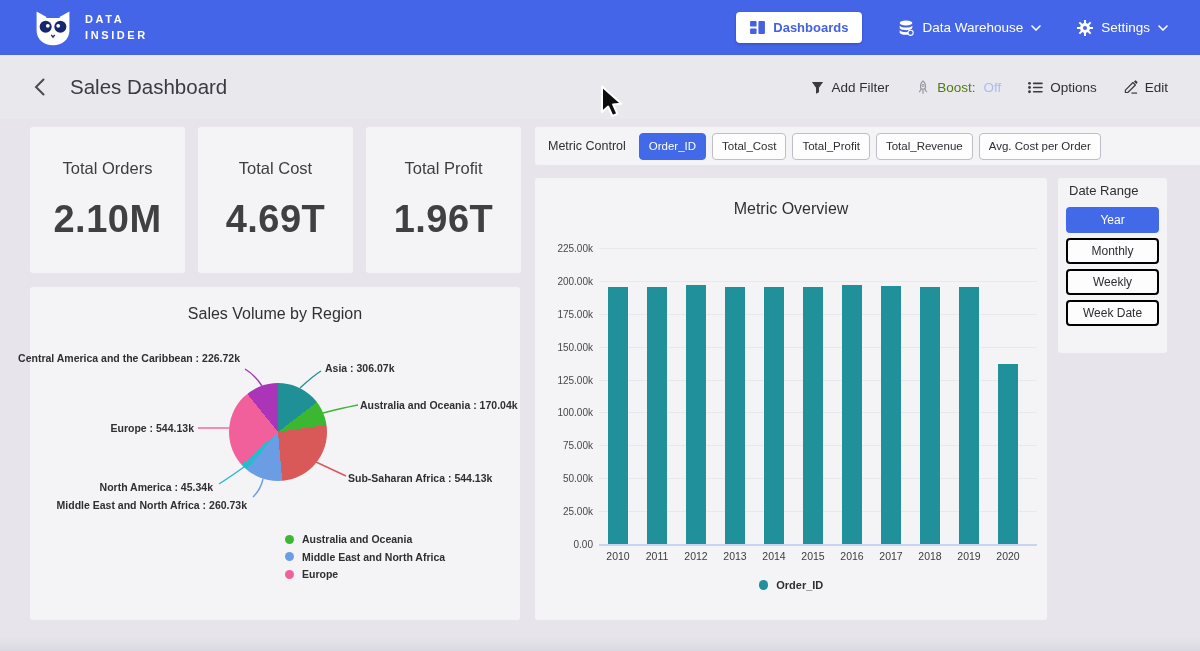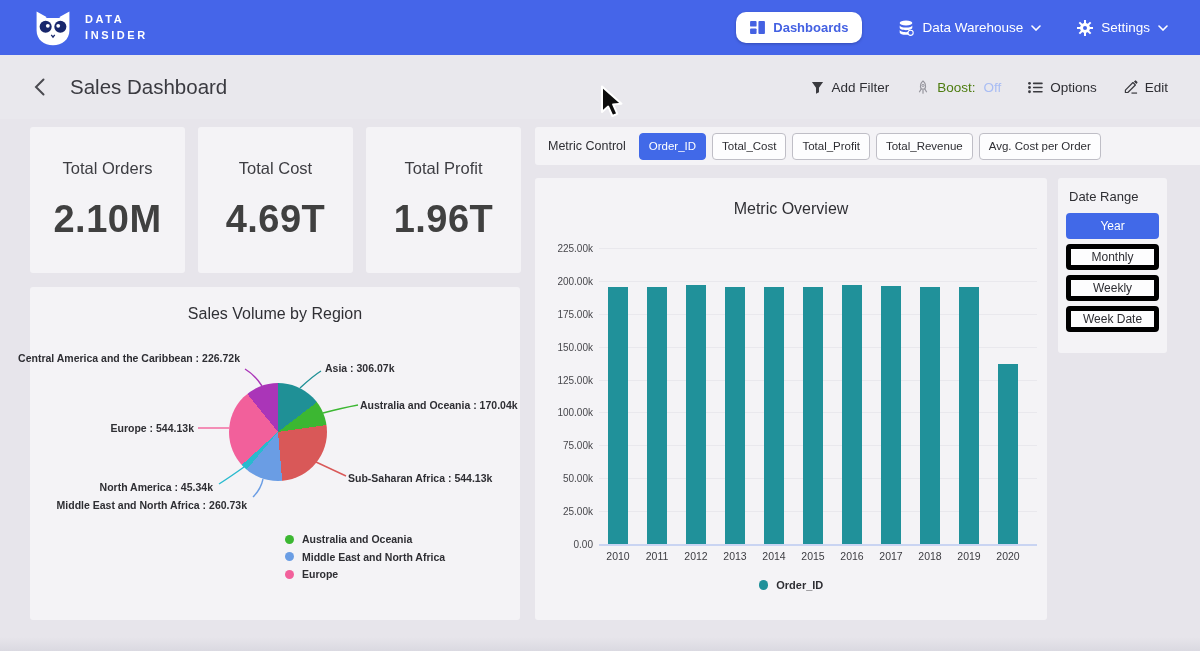--- a/index.html
+++ b/index.html
@@ -13,21 +13,21 @@
   .navbar {
     position:absolute; top:0; left:0; width:1200px; height:55px;
     background:#4565e9; display:flex; align-items:center;
     justify-content:space-between; padding:0 32px;
   }
   .brand { display:flex; align-items:center; gap:11px; cursor:pointer; }
   .brand-text { display:flex; flex-direction:column; color:#fff; font-weight:bold;
     font-size:11px; letter-spacing:2.6px; line-height:1.4; }
   .nav-right { display:flex; align-items:center; gap:36px; }
   .nav-pill { display:flex; align-items:center; gap:8px; background:#fff; color:#4461e2;
-    border:none; border-radius:10px; padding:8px 14px; font-size:13px; font-weight:bold;
+    border:none; border-radius:4px; padding:8px 14px; font-size:13px; font-weight:bold;
     font-family:inherit; cursor:pointer; box-shadow:0 1px 3px rgba(0,0,30,.25); }
   .nav-item { display:flex; align-items:center; gap:8px; color:#fff; font-size:13.5px;
     font-weight:500; cursor:pointer; }
   
   .subheader {
     position:absolute; top:55px; left:0; width:1200px; height:64px;
     background:#e9e8ed; display:flex; align-items:center; padding:0 32px;
   }
   .back-btn { background:none; border:none; padding:2px; margin-right:23px; cursor:pointer; display:flex; }
   .page-title { font-size:20.5px; font-weight:500; color:#3a3a40; margin:0; }
@@ -70,24 +70,24 @@
   #bar-plot { position:absolute; left:0; top:0; width:512px; height:442px; }
   .gridline { position:absolute; left:64px; right:10px; height:1px; background:#e9e8ed; }
   .gridline.baseline { background:#c9d4f2; height:2px; }
   .ytick { position:absolute; left:2px; width:56px; text-align:right; font-size:10px; color:#47474c; }
   .bar { position:absolute; width:20px; cursor:pointer; }
   .xlabel { position:absolute; top:372px; width:40px; text-align:center; font-size:10.5px; color:#3c3c41; }
   .bar-legend { position:absolute; top:401px; left:0; right:0; display:flex; justify-content:center;
     align-items:center; gap:8px; font-size:11px; font-weight:bold; color:#2e2e33; cursor:pointer; }
   #bar-legend-dot { width:9.5px; height:9.5px; border-radius:50%; }
   
-  .date-card { left:1058px; top:178px; width:109px; height:175px; padding:11px 8px; }
+  .date-card { left:1058px; top:178px; width:109px; height:175px; padding:5px 8px; }
   .date-label { font-size:13px; color:#2e2e33; margin:0 0 9px 3px; }
   .date-btn { display:block; width:93px; height:26px; margin:0 auto 5px; border-radius:4px;
-    font-size:12px; font-family:inherit; border:5px solid #000000; background:#fdfdfe;
+    font-size:12px; font-family:inherit; border:2px solid #000000; background:#fdfdfe;
     color:#2e2e33; cursor:pointer; }
   .date-btn.selected { background:#4169e8; border-color:#4169e8; color:#fff; }
   
   .cursor { position:absolute; left:600px; top:85px; pointer-events:none; z-index:50; }
   .bottom-fade { position:absolute; left:0; bottom:0; width:1200px; height:14px;
     background:linear-gradient(#e7e5eb,#dad9e1); }
 </style>
 </head>
 <body>
 

